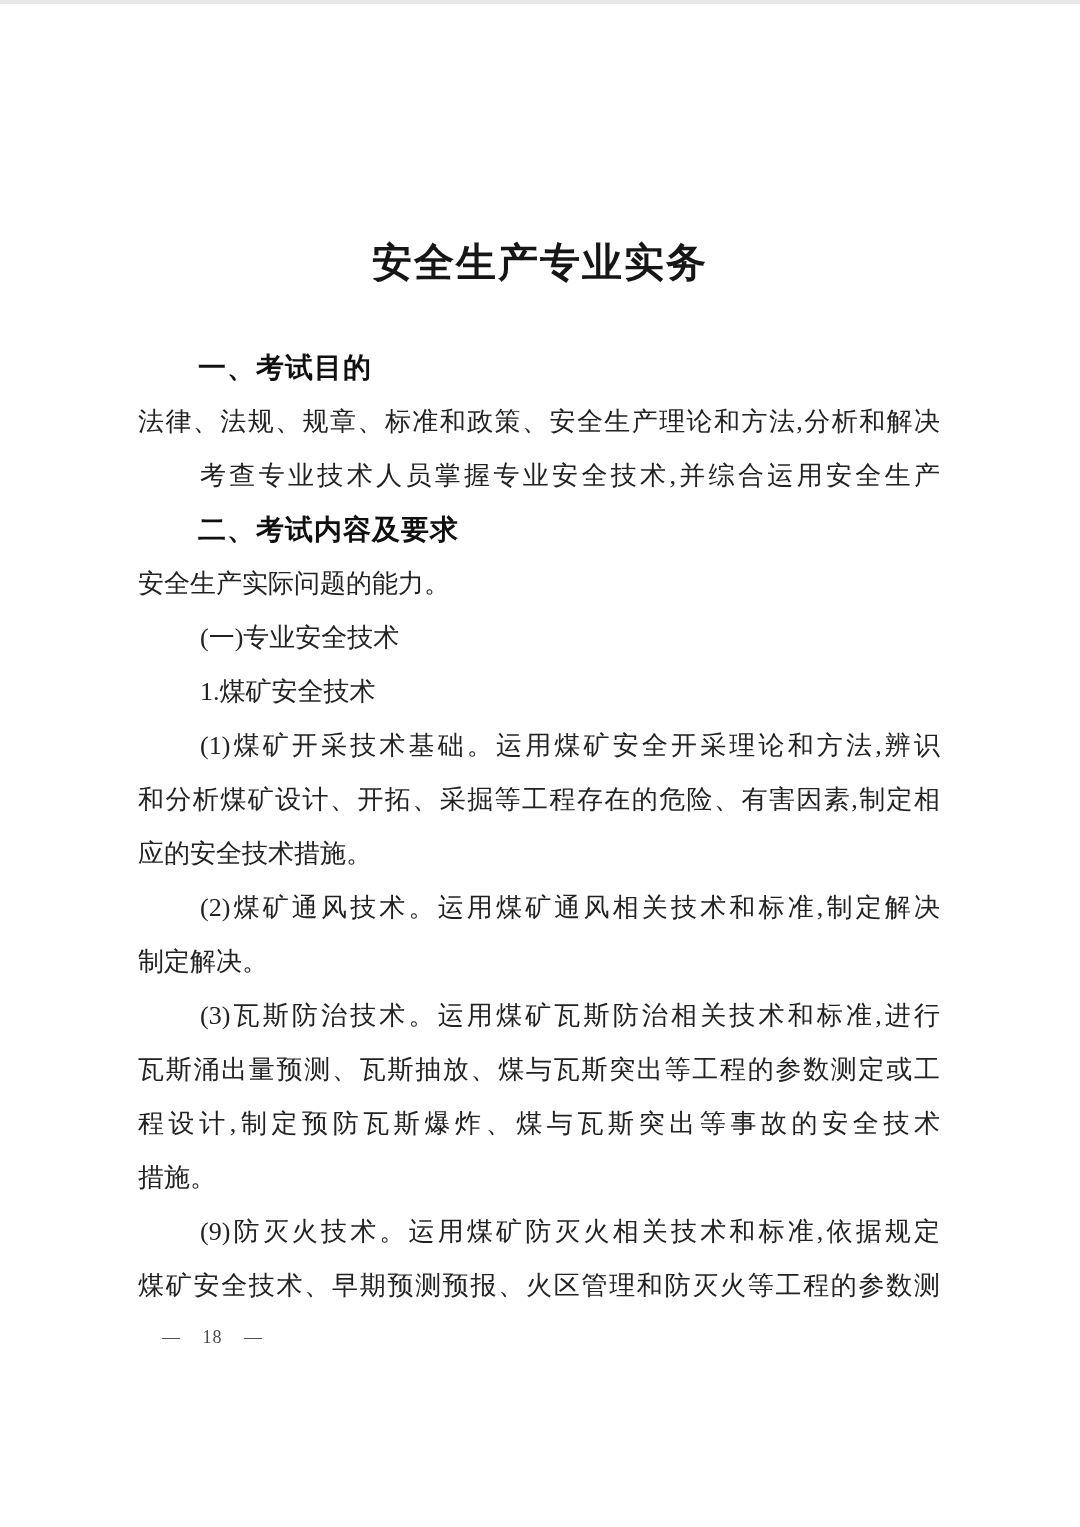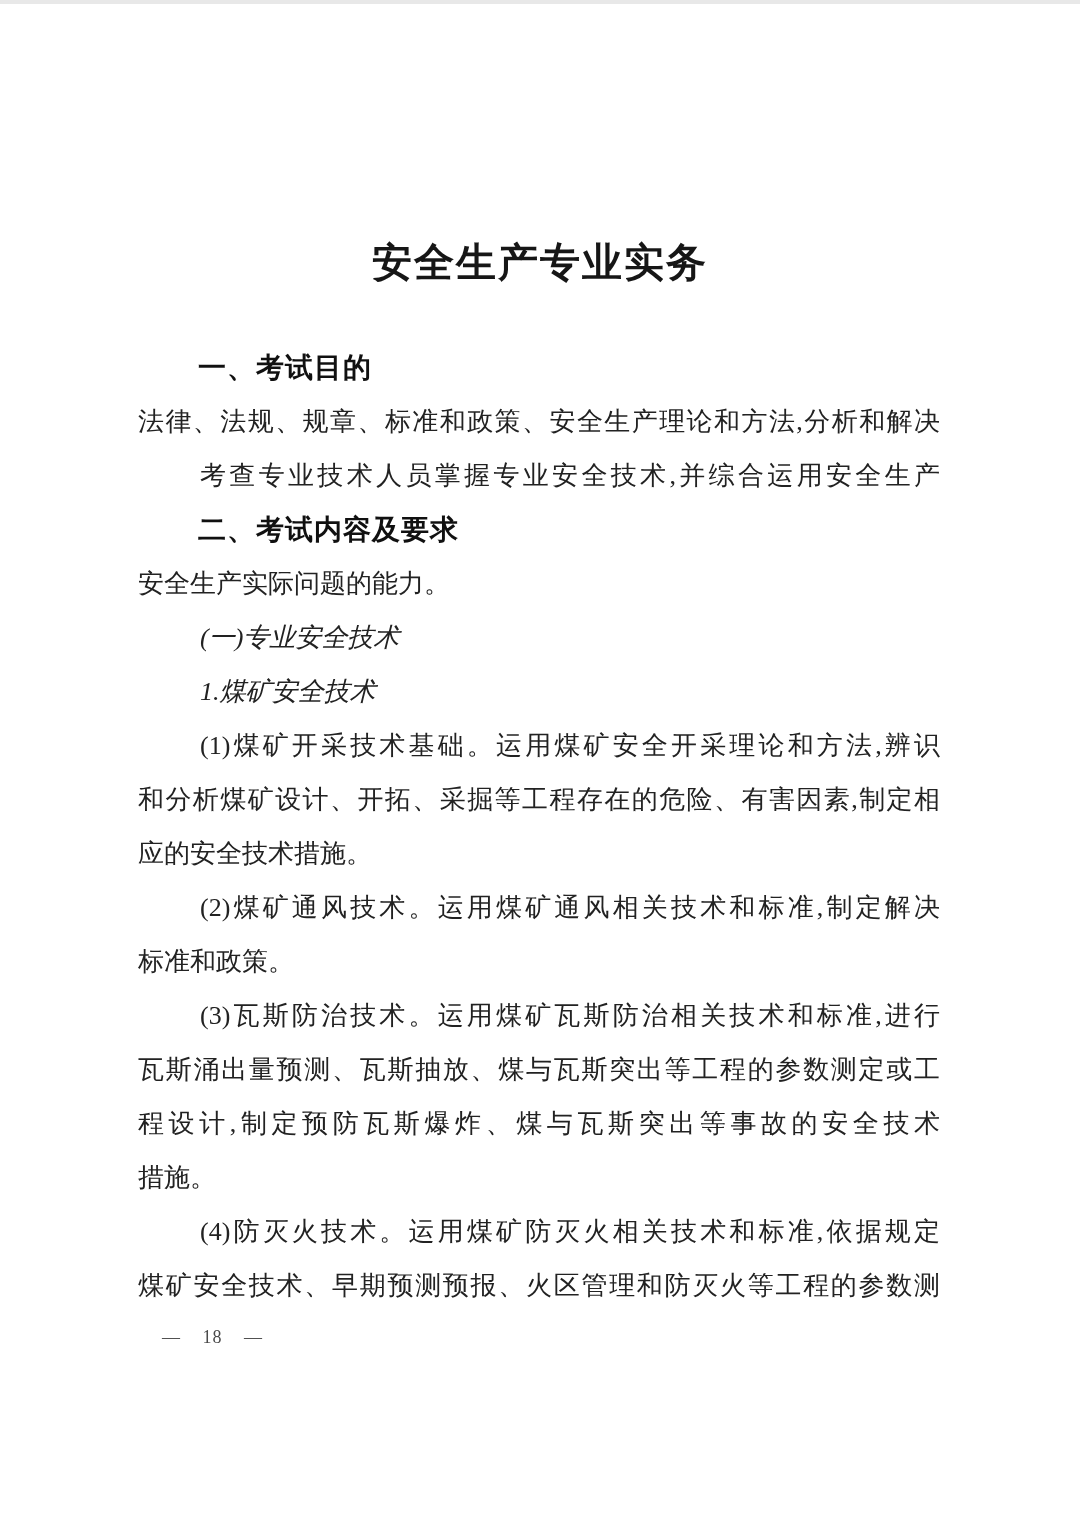--- a/index.html
+++ b/index.html
@@ -35,21 +35,21 @@
   }
   
   .b-full, .b-first {
     white-space: normal;
     text-align: justify;
     text-align-last: justify;
     text-justify: inter-ideograph;
   }
   .b-first { text-indent: 62px; }
   .b-last  { text-align: left; }
-  .b-sub   { text-indent: 62px; text-align: left; font-style: italic; }
+  .b-sub   { text-indent: 62px; text-align: left; }
   .b-heading {
     text-indent: 60px;
     font-weight: 700;
     font-size: 28px;
     color: #101010;
     font-family: Liberation Serif, serif;
     letter-spacing: 1px;
   }
   .footer {
     margin: 6px 0 0 162px;
@@ -73,26 +73,26 @@
     <div class="line b-full">法律、法规、规章、标准和政策、安全生产理论和方法,分析和解决</div>
     <div class="line b-first">考查专业技术人员掌握专业安全技术,并综合运用安全生产</div>
     <div class="line b-heading">二、考试内容及要求</div>
     <div class="line b-last">安全生产实际问题的能力。</div>
     <div class="line b-sub">(一)专业安全技术</div>
     <div class="line b-sub">1.煤矿安全技术</div>
     <div class="line b-first">(1)煤矿开采技术基础。运用煤矿安全开采理论和方法,辨识</div>
     <div class="line b-full">和分析煤矿设计、开拓、采掘等工程存在的危险、有害因素,制定相</div>
     <div class="line b-last">应的安全技术措施。</div>
     <div class="line b-first">(2)煤矿通风技术。运用煤矿通风相关技术和标准,制定解决</div>
-    <div class="line b-last">标准和政策。</div>
+    <div class="line b-last">制定解决。</div>
     <div class="line b-first">(3)瓦斯防治技术。运用煤矿瓦斯防治相关技术和标准,进行</div>
     <div class="line b-full">瓦斯涌出量预测、瓦斯抽放、煤与瓦斯突出等工程的参数测定或工</div>
     <div class="line b-full">程设计,制定预防瓦斯爆炸、煤与瓦斯突出等事故的安全技术</div>
     <div class="line b-last">措施。</div>
-    <div class="line b-first">(4)防灭火技术。运用煤矿防灭火相关技术和标准,依据规定</div>
+    <div class="line b-first">(9)防灭火技术。运用煤矿防灭火相关技术和标准,依据规定</div>
     <div class="line b-full">煤矿安全技术、早期预测预报、火区管理和防灭火等工程的参数测</div>
   </div>
 
   <div class="footer">
     <span>—</span>
     <span class="num">18</span>
     <span>—</span>
   </div>
 
 </div>

